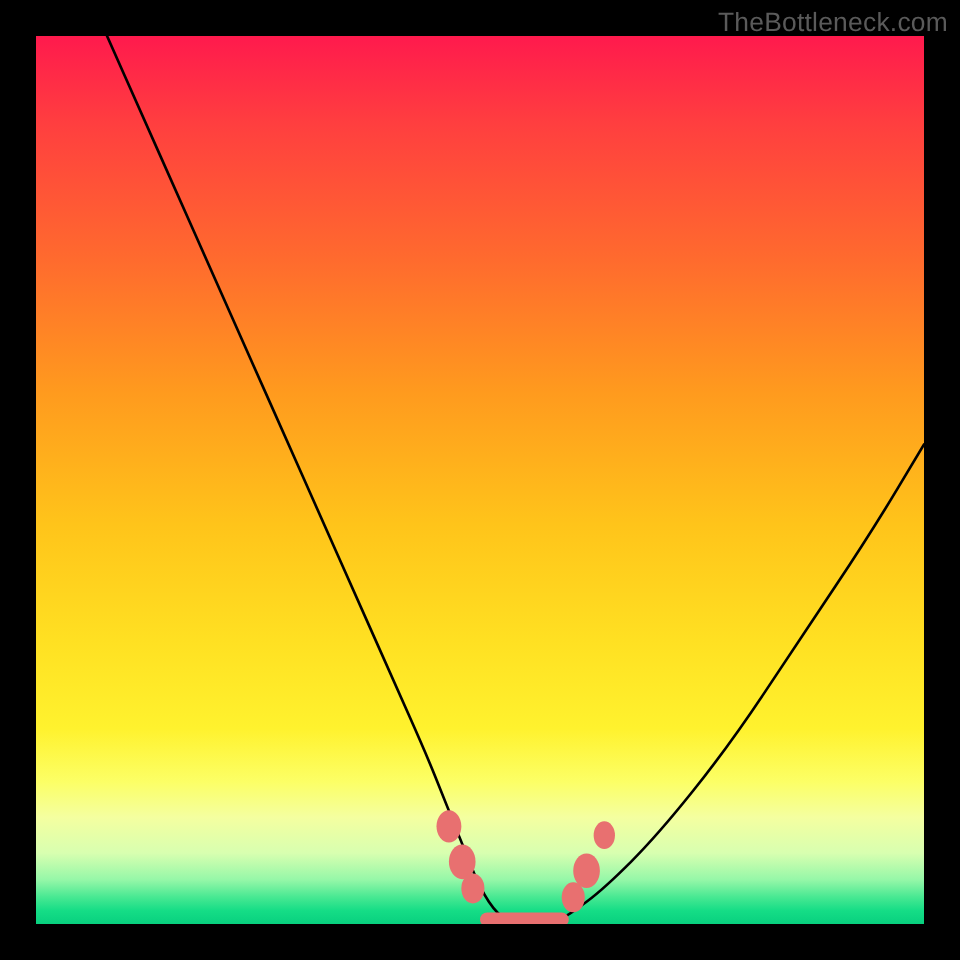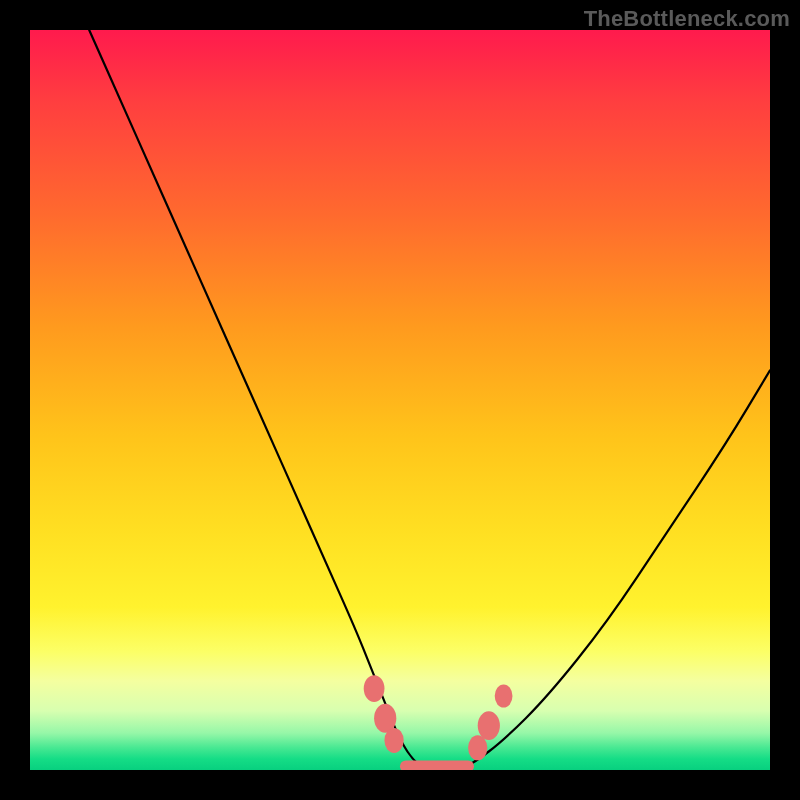--- a/index.html
+++ b/index.html
@@ -45,21 +45,21 @@
       #15dd86 98.5%,
       #08d07f 100%
     );
   }
   .watermark {
     position: absolute;
     top: 6px;
     right: 10px;
     color: #5a5a5a;
     font-size: 22px;
-    font-weight: 700;
+    font-weight: 400;
     letter-spacing: 0.2px;
     user-select: none;
   }
   svg.curve {
     position: absolute;
     left: 0; top: 0;
     width: 740px; height: 740px;
     overflow: visible;
   }
   .curve-path {

